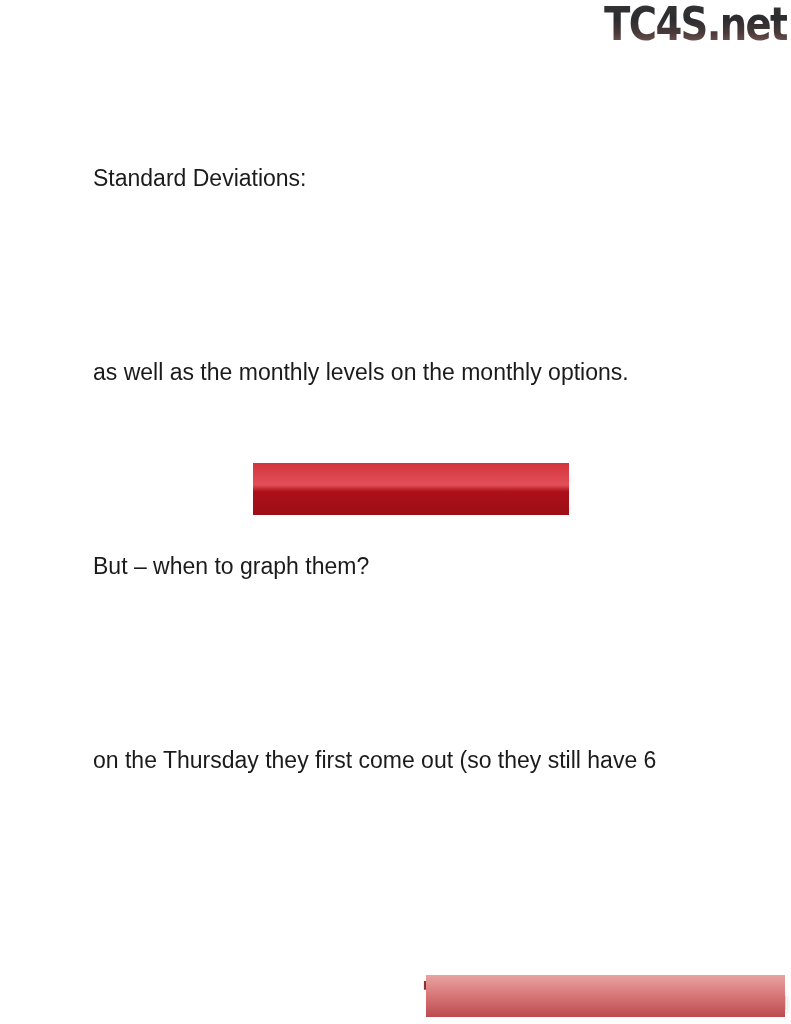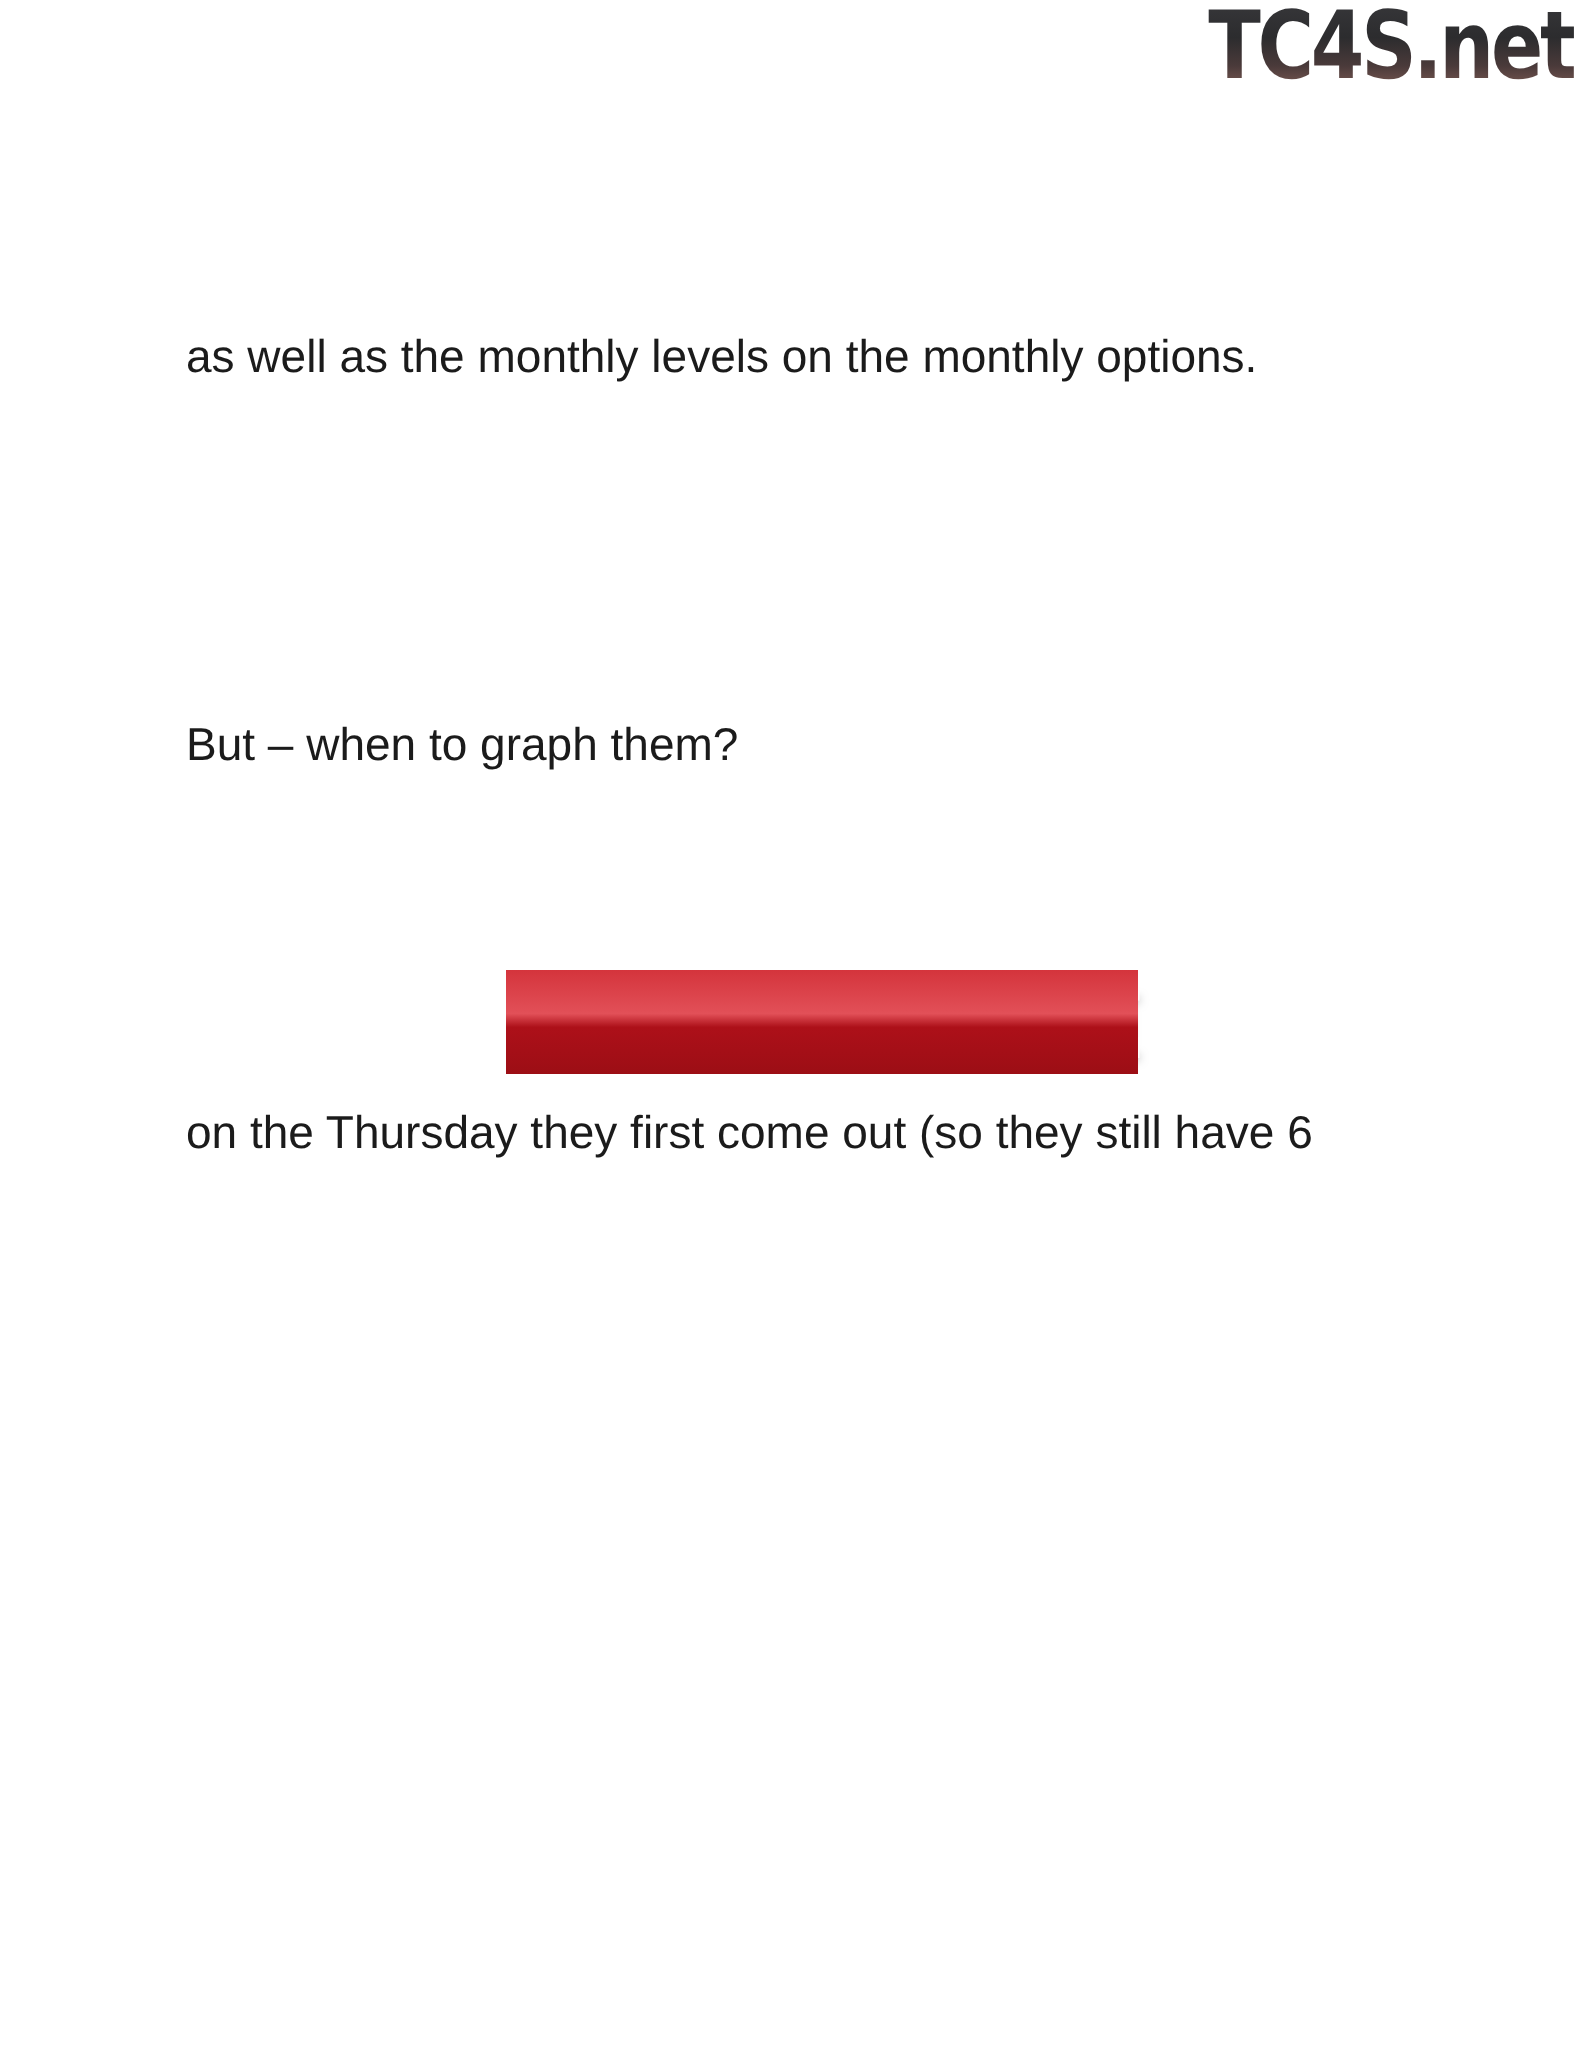--- a/index.html
+++ b/index.html
@@ -81,21 +81,21 @@
   }
   .wm .fill {
     position: relative;
     -webkit-background-clip: text;
     background-clip: text;
     color: transparent;
   }
 
   .wm-dlsub {
     left: 253px;
-    top: 485px;
+    top: 463px;
     font-family: "DejaVu Serif", serif;
     font-weight: bold;
     font-size: 43px;
     line-height: 52px;
     letter-spacing: 1px;
     z-index: 5;
   }
   .wm-dlsub .fill {
     background: linear-gradient(180deg, #d4343c 0%, #e25058 42%, #ad1019 55%, #9c0e15 100%);
   }
@@ -120,20 +120,23 @@
 </style>
 </head>
 <body>
 
 <div class="page">
 
   <div class="tc4s-logo">TC4S.net</div>
 
   <div class="content">
 
+    <p class="para">
+      <span class="line">Standard Deviations:</span>
+    </p>
 
     <p class="para">
       <span class="line">as well as the monthly levels on the monthly options.</span>
     </p>
 
     <p class="para">
       <span class="line">But – when to graph them?</span>
     </p>
 
     <p class="para">
@@ -141,14 +144,19 @@
       
     </p>
 
   </div>
 
   <div class="wm wm-dlsub">
     <span class="layer stroke-white">DLSUB.COM</span>
     <span class="layer fill">DLSUB.COM</span>
   </div>
 
+  <div class="wm wm-traders">
+    <span class="layer stroke-white">TradersXtreme.com</span>
+    <span class="layer stroke-edge">TradersXtreme.com</span>
+    <span class="layer fill">TradersXtreme.com</span>
+  </div>
 
 </div>
 
 </body></html>

